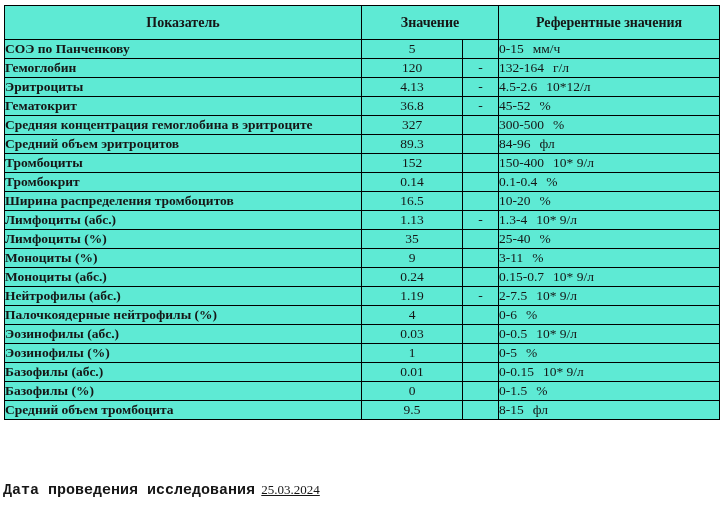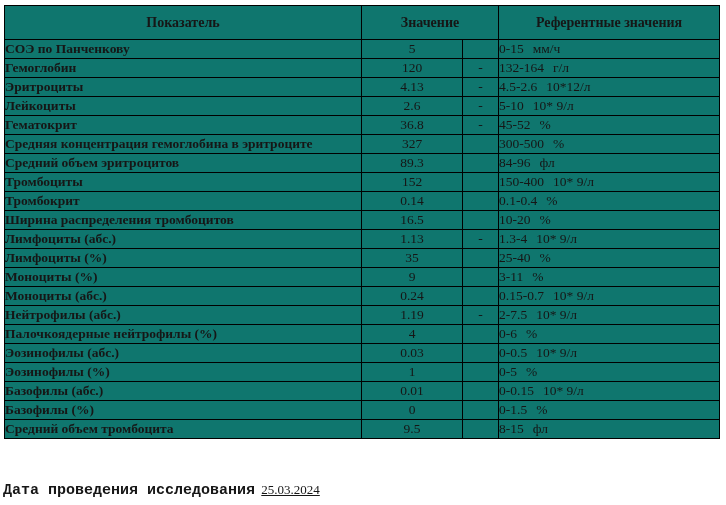--- a/index.html
+++ b/index.html
@@ -14,21 +14,21 @@
     font-family: "Liberation Serif", "DejaVu Serif", serif;
     color: #161616;
   }
   .doc-table {
     position: absolute;
     top: 5px;
     left: 4px;
     border-collapse: collapse;
     table-layout: fixed;
     width: 715px;
-    background: #0f766e;
+    background: #5eead4;
   }
   .doc-table th,
   .doc-table td {
     border: 1px solid #000000;
     padding: 0;
     overflow: hidden;
     white-space: nowrap;
     font-size: 13.5px;
   }
   .doc-table thead th {
@@ -98,28 +98,20 @@
   </tr>
       <tr>
     <td class="c-name">Эритроциты</td>
     <td class="c-val">4.13</td>
     <td class="c-flag">-</td>
     <td class="c-ref">
       <span>4.5-2.6</span><span class="unit">10*12/л</span>
     </td>
   </tr>
       <tr>
-    <td class="c-name">Лейкоциты</td>
-    <td class="c-val">2.6</td>
-    <td class="c-flag">-</td>
-    <td class="c-ref">
-      <span>5-10</span><span class="unit">10* 9/л</span>
-    </td>
-  </tr>
-      <tr>
     <td class="c-name">Гематокрит</td>
     <td class="c-val">36.8</td>
     <td class="c-flag">-</td>
     <td class="c-ref">
       <span>45-52</span><span class="unit">%</span>
     </td>
   </tr>
       <tr>
     <td class="c-name">Средняя концентрация гемоглобина в эритроците</td>
     <td class="c-val">327</td>

